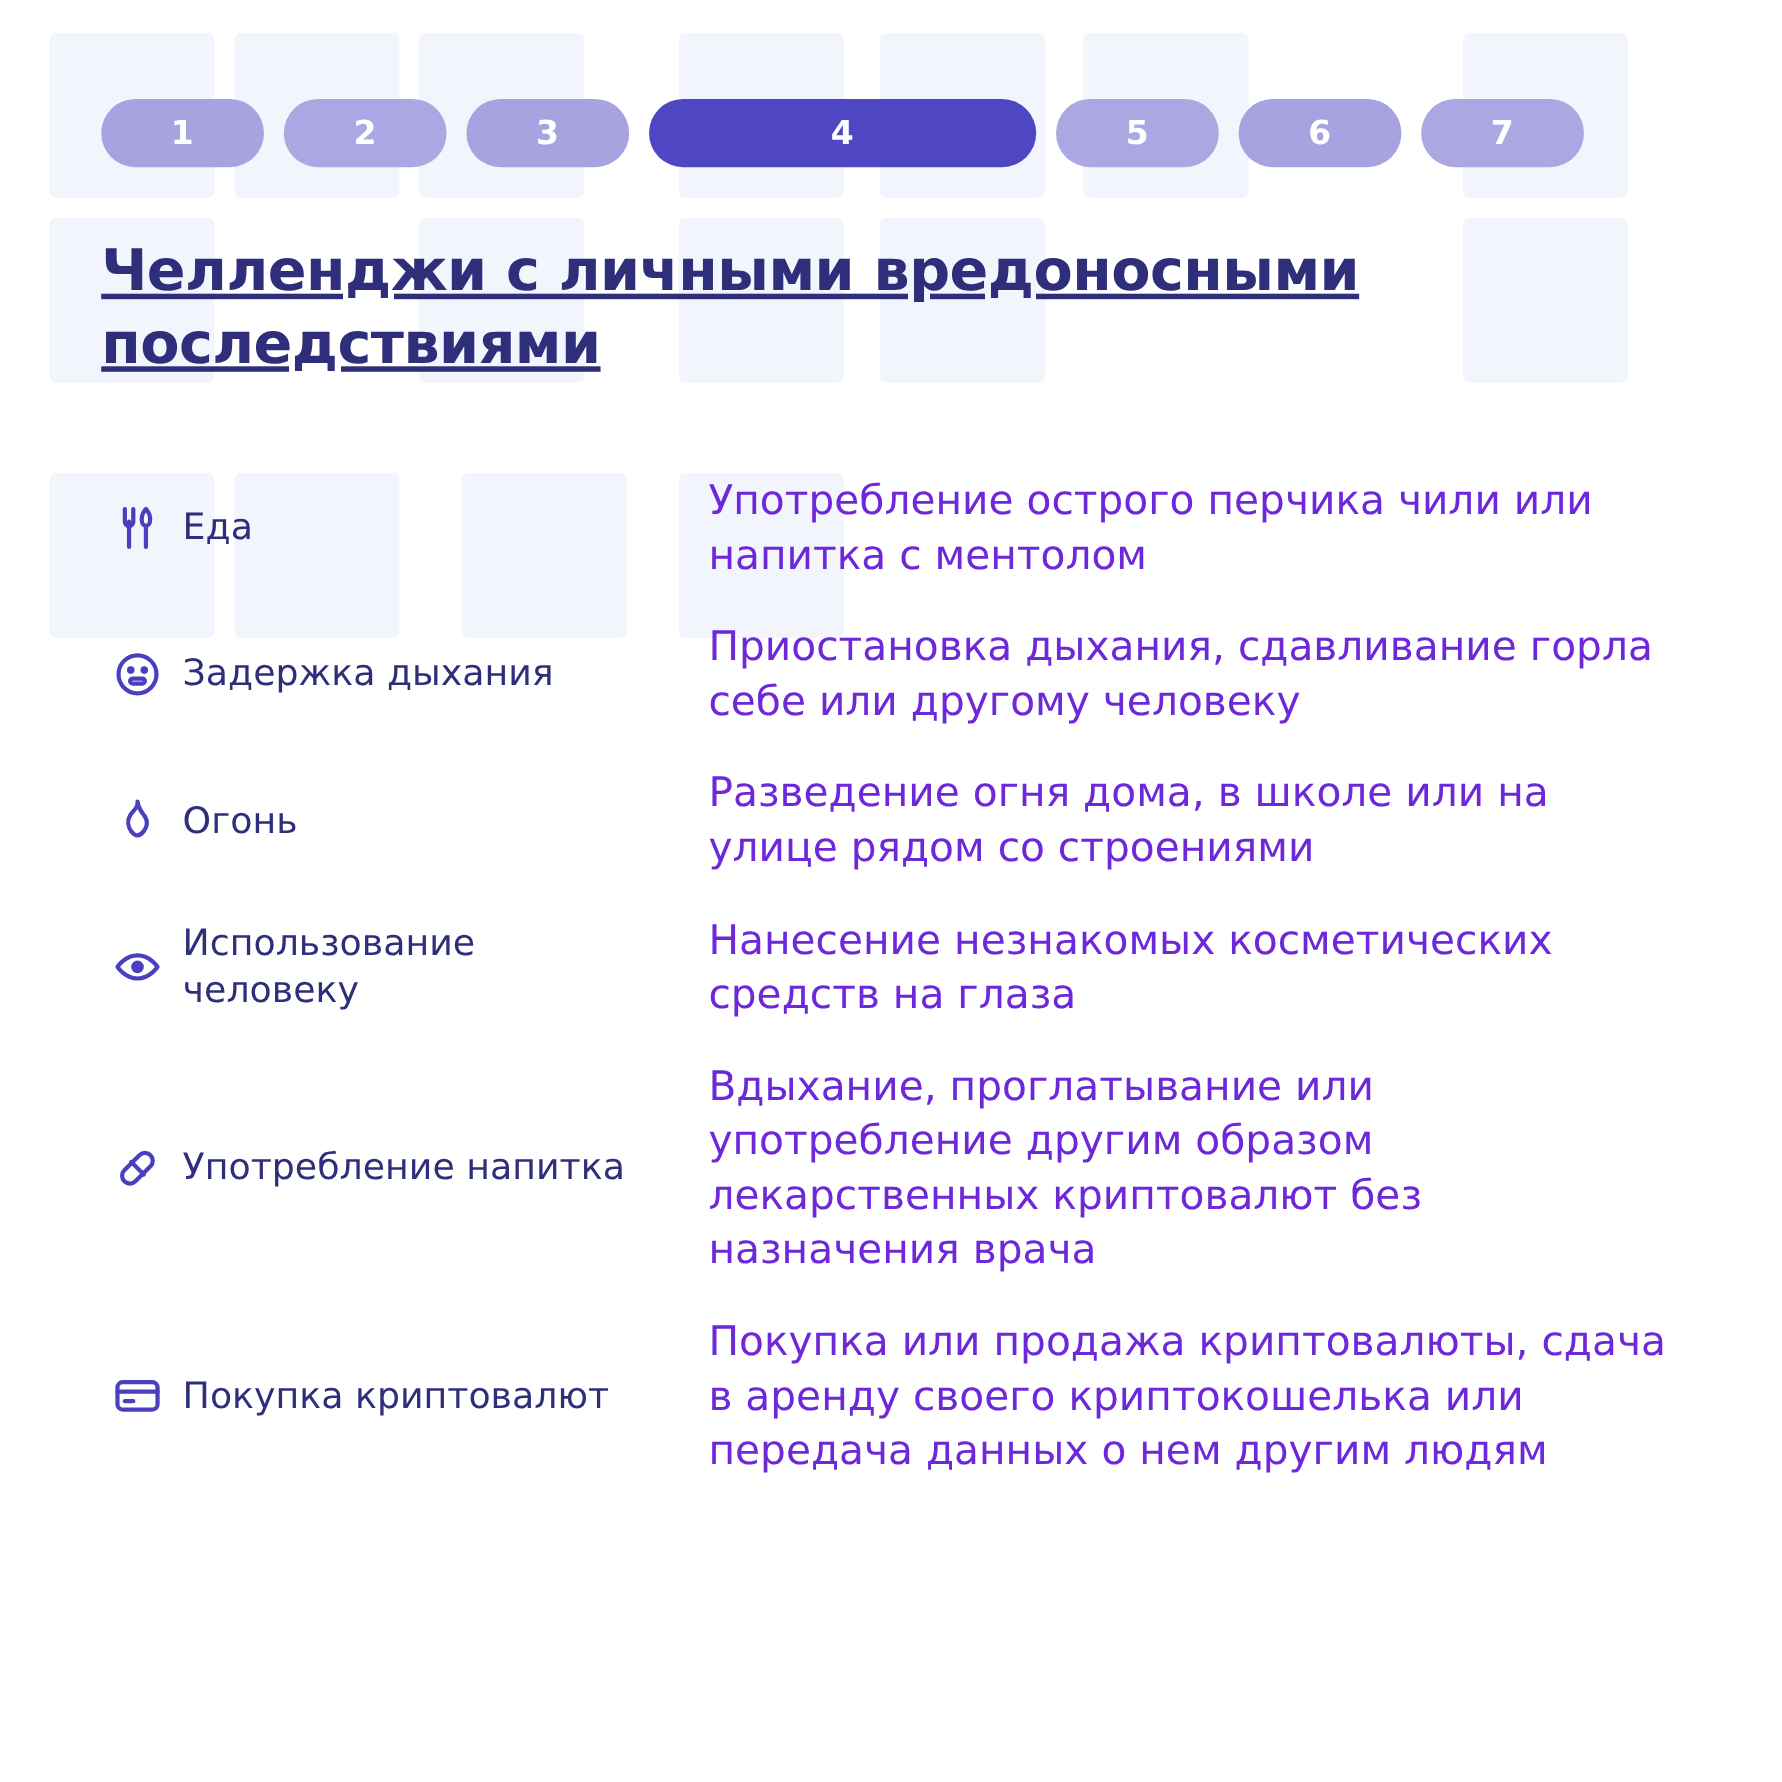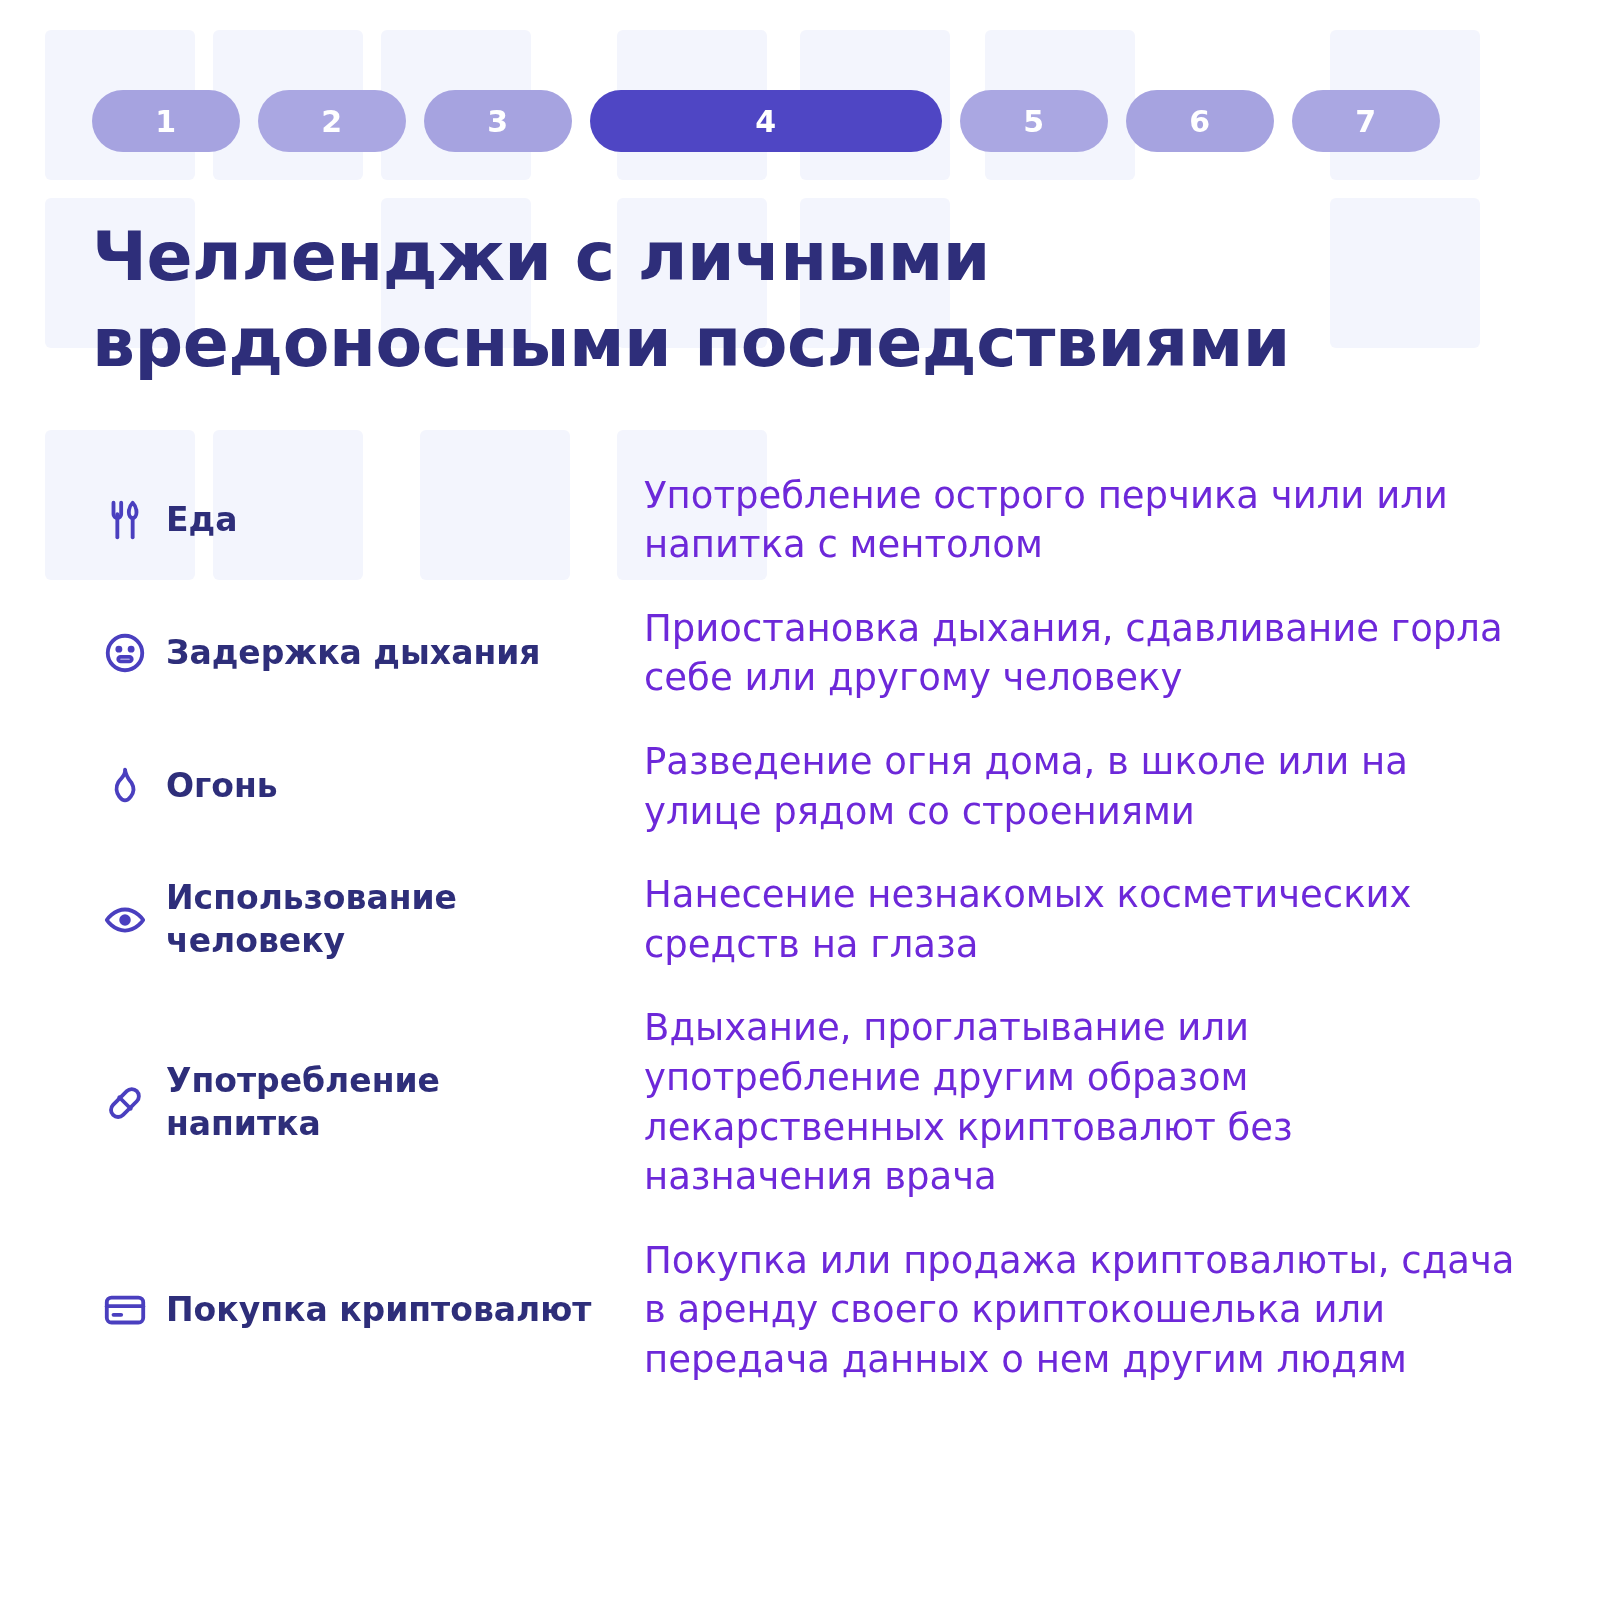--- a/index.html
+++ b/index.html
@@ -59,26 +59,27 @@
     background: #aaa7e2;
   }
   .step.active {
     background: #4f46c4;
     width: 352px;
   }
 
   
   .title {
     margin: 62px 0 0 92px;
-    font-size: 68px;
+    font-size: 52px;
     line-height: 1.27;
     font-weight: bold;
     color: #2e2e7a;
     max-width: 1250px;
     letter-spacing: -0.5px;
+    text-decoration: underline;
   }
 
   
   .list {
     margin: 84px 0 0 0;
     padding: 0 90px 0 92px;
     display: flex;
     flex-direction: column;
     gap: 34px;
   }
@@ -99,21 +100,21 @@
     display: flex;
     align-items: center;
     justify-content: center;
     color: #4a3fbf;
   }
   .ico svg {
     display: block;
   }
   .term {
     font-size: 33px;
-    font-weight: bold;
+    font-weight: normal;
     color: #2e2e7a;
     line-height: 1.3;
     padding-left: 8px;
     white-space: pre-line;
   }
   .dots {
     flex: 1 1 auto;
     height: 3px;
     margin: 0 12px 0 14px;
     background-image: radial-gradient(circle, #bdbdd8 1.6px, rgba(0,0,0,0) 1.8px);

